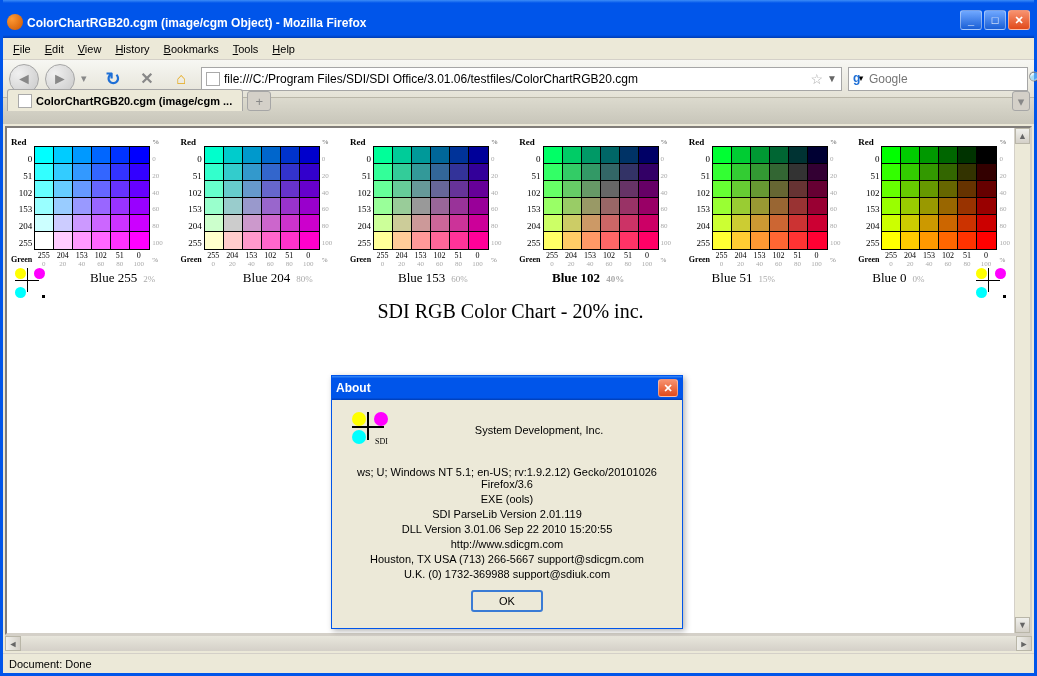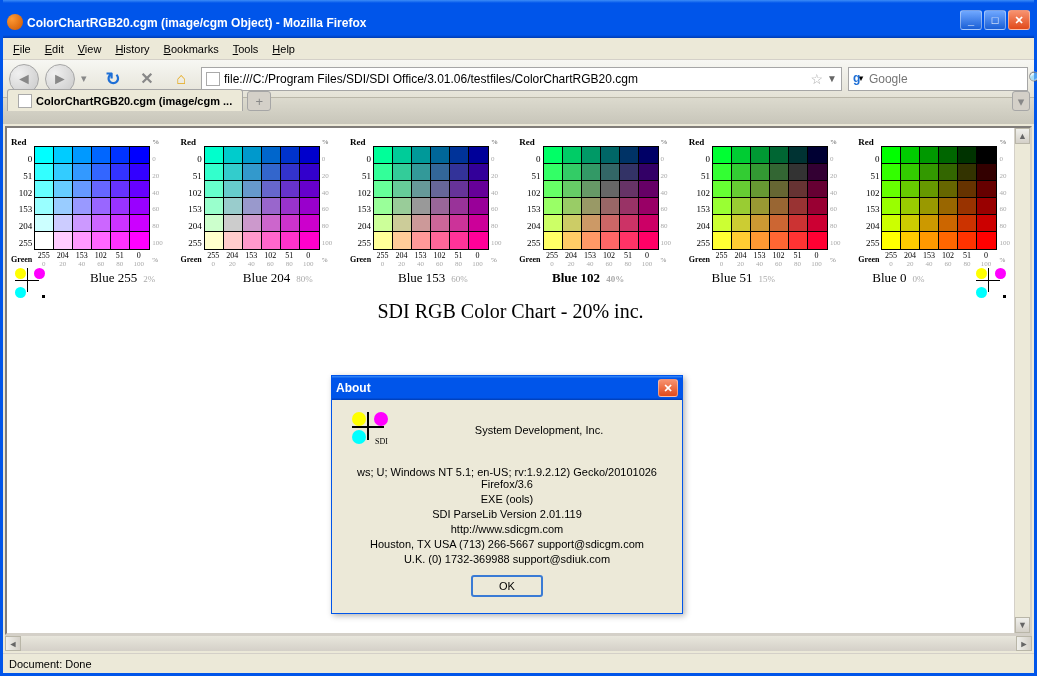--- a/index.html
+++ b/index.html
@@ -803,20 +803,21 @@
         <div class="bar vbar"></div>
           <div class="bar hbar"></div>
         <div class="sdi">SDI</div>
       </div>
       <div style="flex:1;text-align:center;">System Development, Inc.</div>
     </div>
     <div class="d-lines" id="dialog-lines">
         <div>ws; U; Windows NT 5.1; en-US; rv:1.9.2.12) Gecko/20101026 Firefox/3.6</div>
         <div>EXE (ools)</div>
         <div>SDI ParseLib Version 2.01.119</div>
+        <div>DLL Version 3.01.06 Sep 22 2010 15:20:55</div>
         <div>http://www.sdicgm.com</div>
         <div>Houston, TX USA (713) 266-5667 support@sdicgm.com</div>
         <div>U.K. (0) 1732-369988 support@sdiuk.com</div>
       </div>
     <div class="ok-btn">
       <span>OK</span>
     </div>
   </div>
 </div>
 

